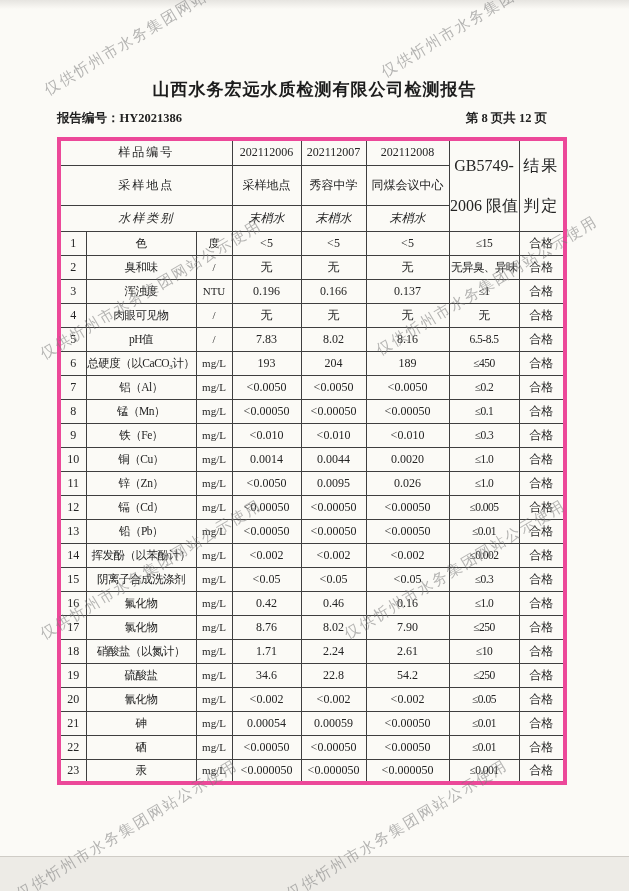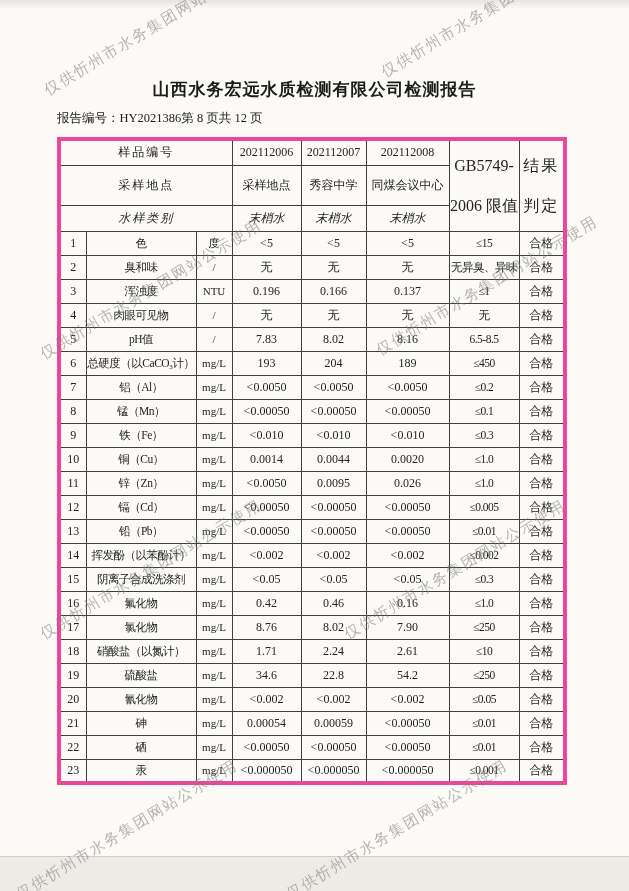--- a/index.html
+++ b/index.html
@@ -14,22 +14,22 @@
     position:absolute;left:0;top:856px;width:629px;height:35px;
     background:#edebe6;border-top:1px solid #cfccc6;z-index:1;
   }
   .title{
     position:absolute;top:78px;left:0;width:629px;text-align:center;
     font-family:"DejaVu Sans", sans-serif;
     font-weight:bold;font-size:17px;letter-spacing:1px;color:#1c1c1c;z-index:2;
   }
   .meta{
     position:absolute;top:110px;left:57px;width:506px;
-    display:flex;justify-content:flex-start;
-    font-size:12.5px;font-weight:normal;color:#222;z-index:2;
+    display:flex;justify-content:space-between;
+    font-size:12.5px;font-weight:bold;color:#222;z-index:2;
   }
   .meta .right{padding-right:16px;}
   table.report{
     position:absolute;left:57px;top:137px;width:506px;
     border-collapse:collapse;table-layout:fixed;
     border:4px solid #ec4899;z-index:2;
     font-size:12px;color:#242424;
   }
   table.report td{
     border:1px solid #3f3f3f;text-align:center;vertical-align:middle;

